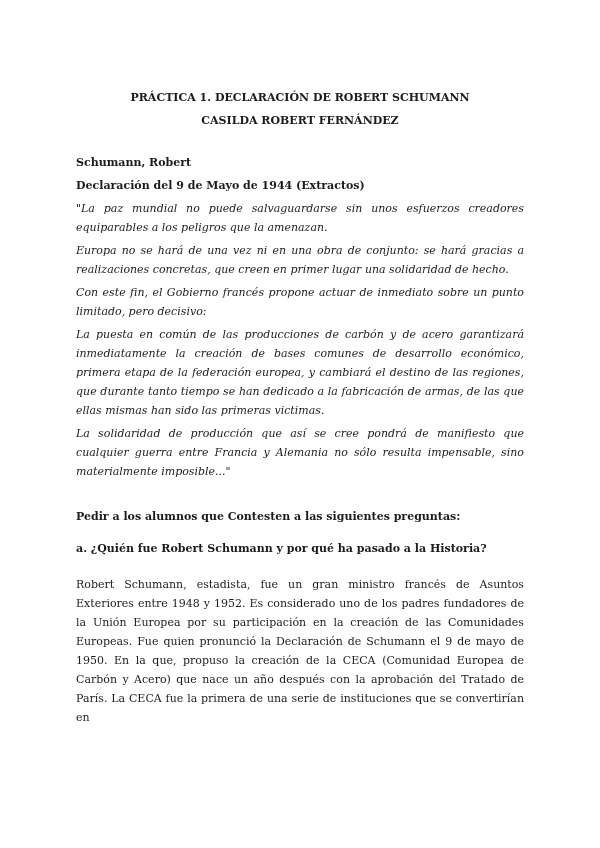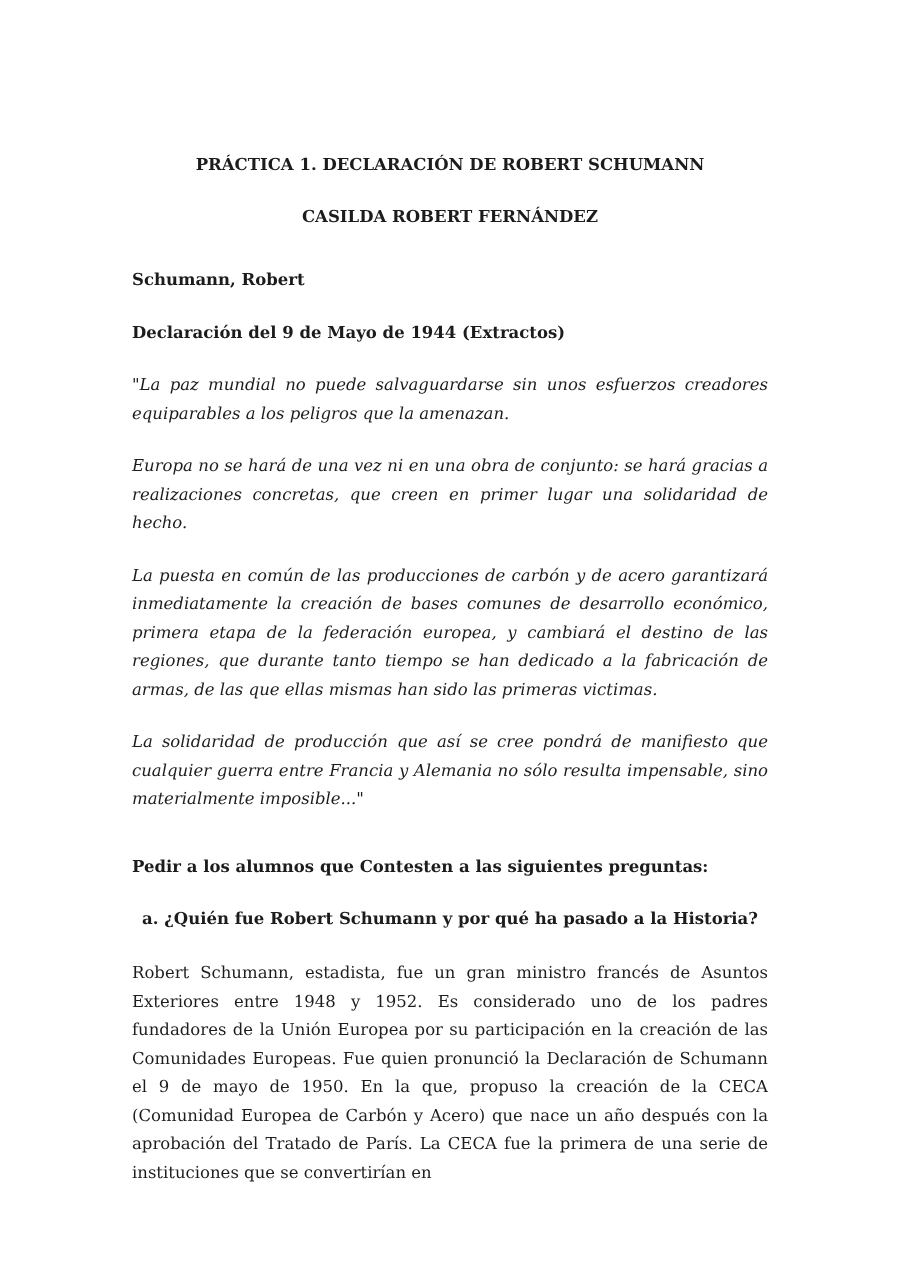--- a/index.html
+++ b/index.html
@@ -12,41 +12,41 @@
     height: 848px;
     box-sizing: border-box;
     background: #ffffff;
     padding: 84px 72px 40px 72px;
     font-family: "DejaVu Serif", "Liberation Serif", serif;
     font-size: 11px;
     line-height: 19px;
     color: #1c1c1c;
     overflow: hidden;
   }
-  p { margin: 16px; }
+  p { margin: 4px; }
   .doc-header {
     text-align: center;
     font-weight: bold;
   }
   .meta {
     margin-top: 23px;
     font-weight: bold;
   }
   .quotes p {
     font-style: italic;
     text-align: justify;
   }
   .instruction {
     margin-top: 26px;
     font-weight: bold;
   }
   .question {
     margin-top: 13px;
     font-weight: bold;
-    text-align: center;
+    text-align: left;
   }
   .answer {
     margin-top: 17px;
     text-align: justify;
   }
 </style>
 </head>
 <body>
 
 <div class="page">
@@ -57,20 +57,21 @@
   </div>
 
   <div class="meta">
     <p>Schumann, Robert</p>
     <p>Declaración del 9 de Mayo de 1944 (Extractos)</p>
   </div>
 
   <div class="quotes">
     <p>"La paz mundial no puede salvaguardarse sin unos esfuerzos creadores equiparables a los peligros que la amenazan.</p>
     <p>Europa no se hará de una vez ni en una obra de conjunto: se hará gracias a realizaciones concretas, que creen en primer lugar una solidaridad de hecho.</p>
+    <p>Con este fin, el Gobierno francés propone actuar de inmediato sobre un punto limitado, pero decisivo:</p>
     <p>La puesta en común de las producciones de carbón y de acero garantizará inmediatamente la creación de bases comunes de desarrollo económico, primera etapa de la federación europea, y cambiará el destino de las regiones, que durante tanto tiempo se han dedicado a la fabricación de armas, de las que ellas mismas han sido las primeras victimas.</p>
     <p>La solidaridad de producción que así se cree pondrá de manifiesto que cualquier guerra entre Francia y Alemania no sólo resulta impensable, sino materialmente imposible..."</p>
   </div>
 
   <p class="instruction">Pedir a los alumnos que Contesten a las siguientes preguntas:</p>
 
   <p class="question">a. ¿Quién fue Robert Schumann y por qué ha pasado a la Historia?</p>
 
   <p class="answer">Robert Schumann, estadista, fue un gran ministro francés de Asuntos Exteriores entre 1948 y 1952. Es considerado uno de los padres fundadores de la Unión Europea por su participación en la creación de las Comunidades Europeas. Fue quien pronunció la Declaración de Schumann el 9 de mayo de 1950. En la que, propuso la creación de la CECA (Comunidad Europea de Carbón y Acero) que nace un año después con la aprobación del Tratado de París. La CECA fue la primera de una serie de instituciones que se convertirían en</p>
 

